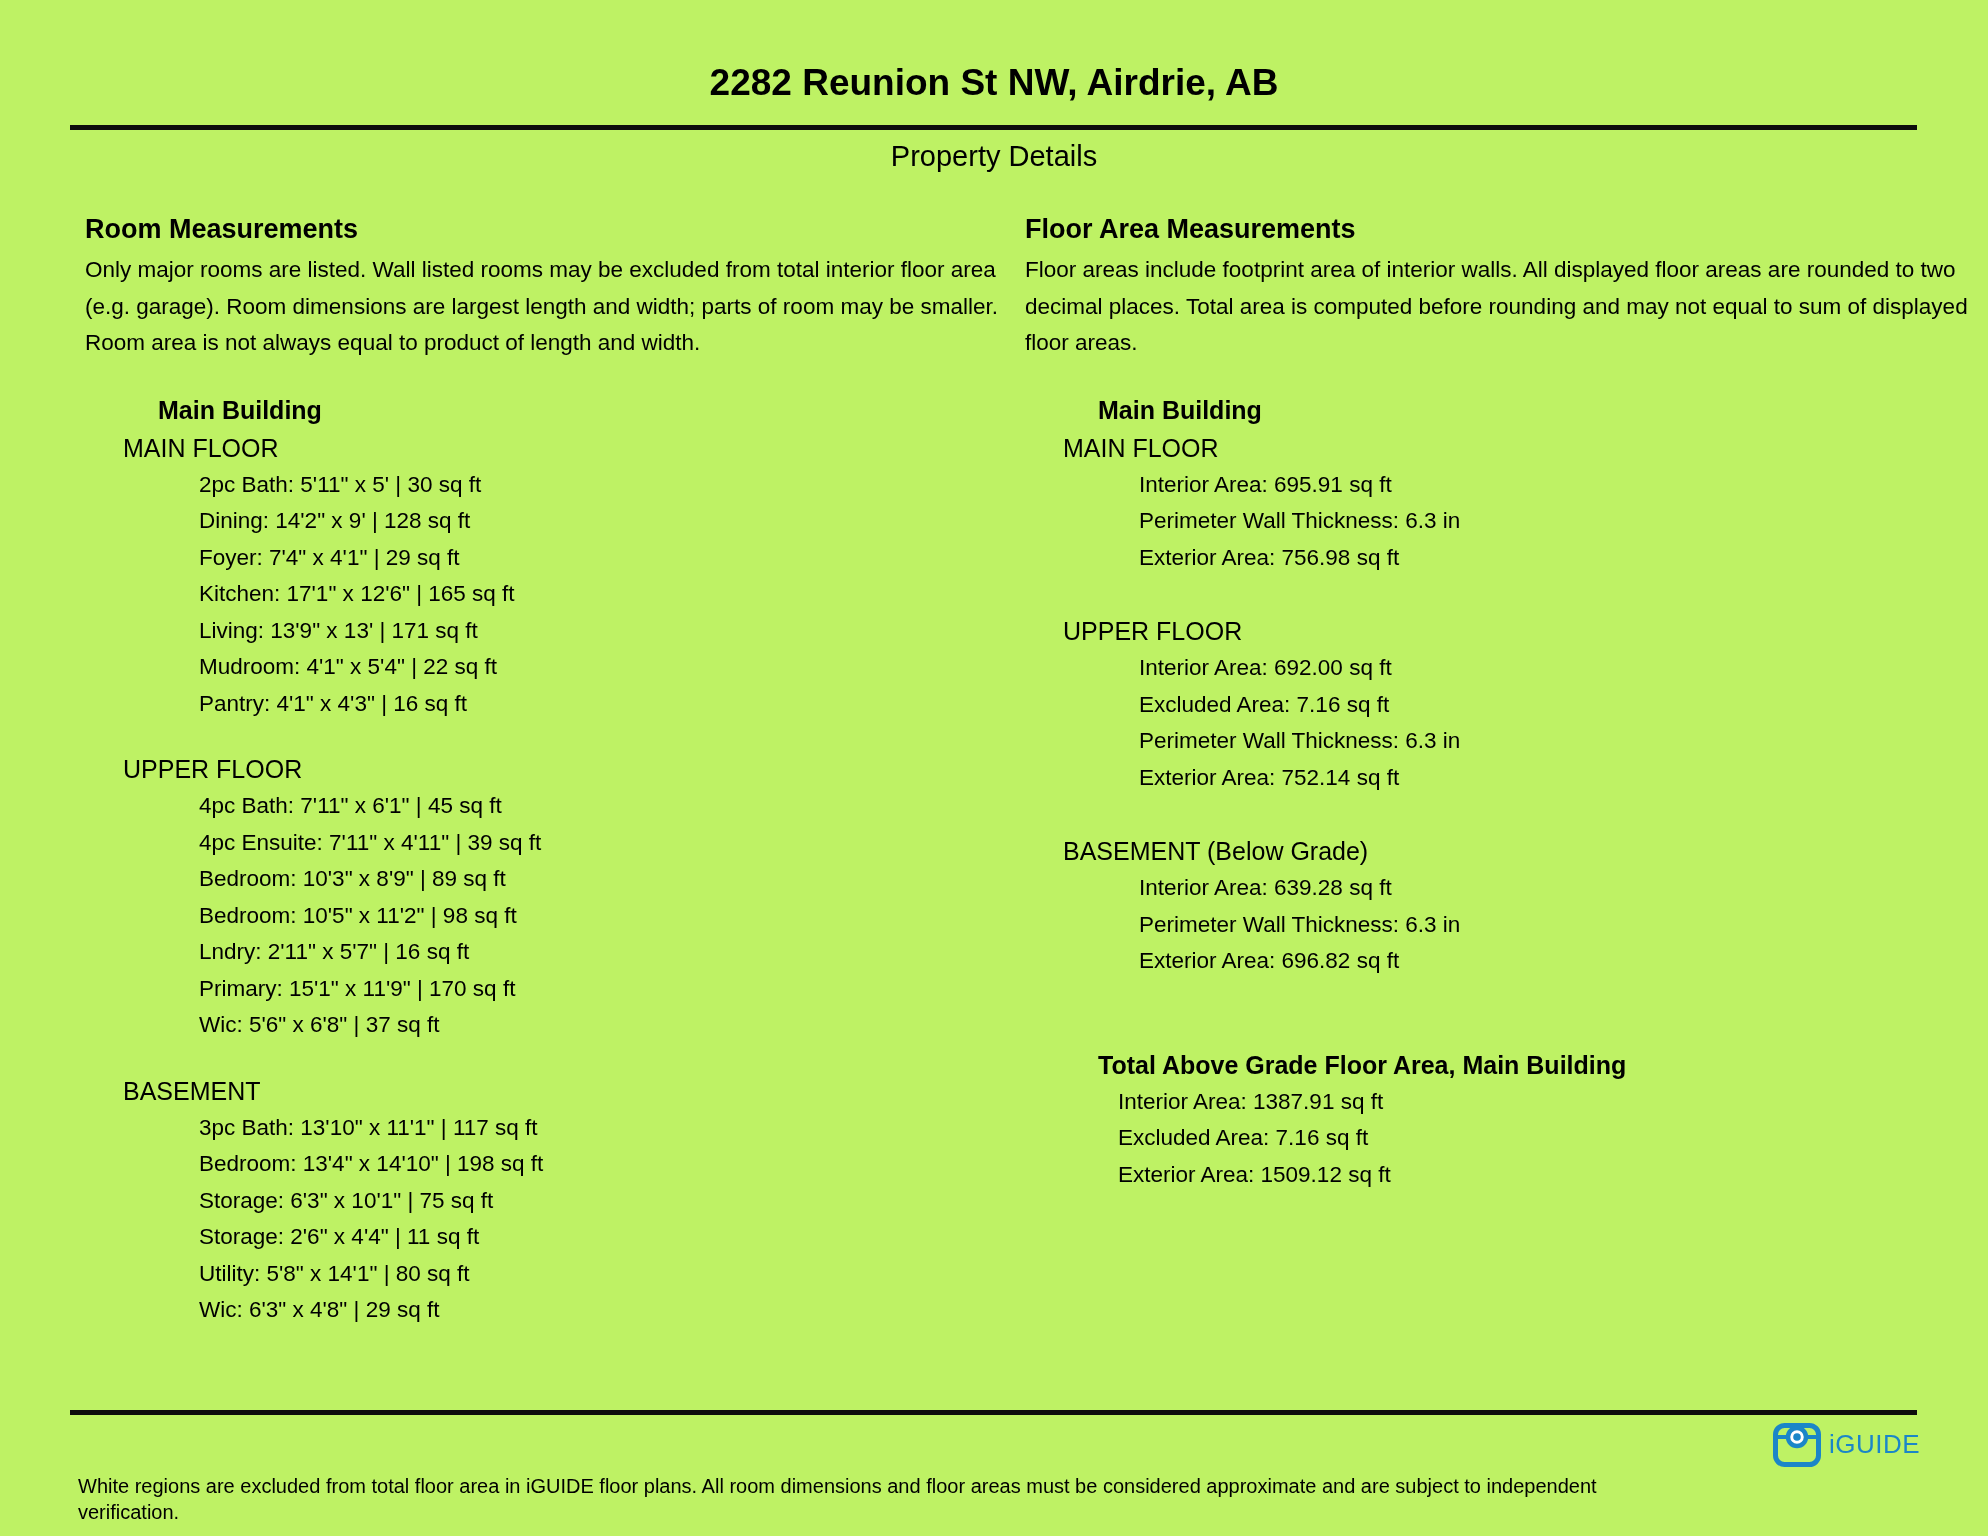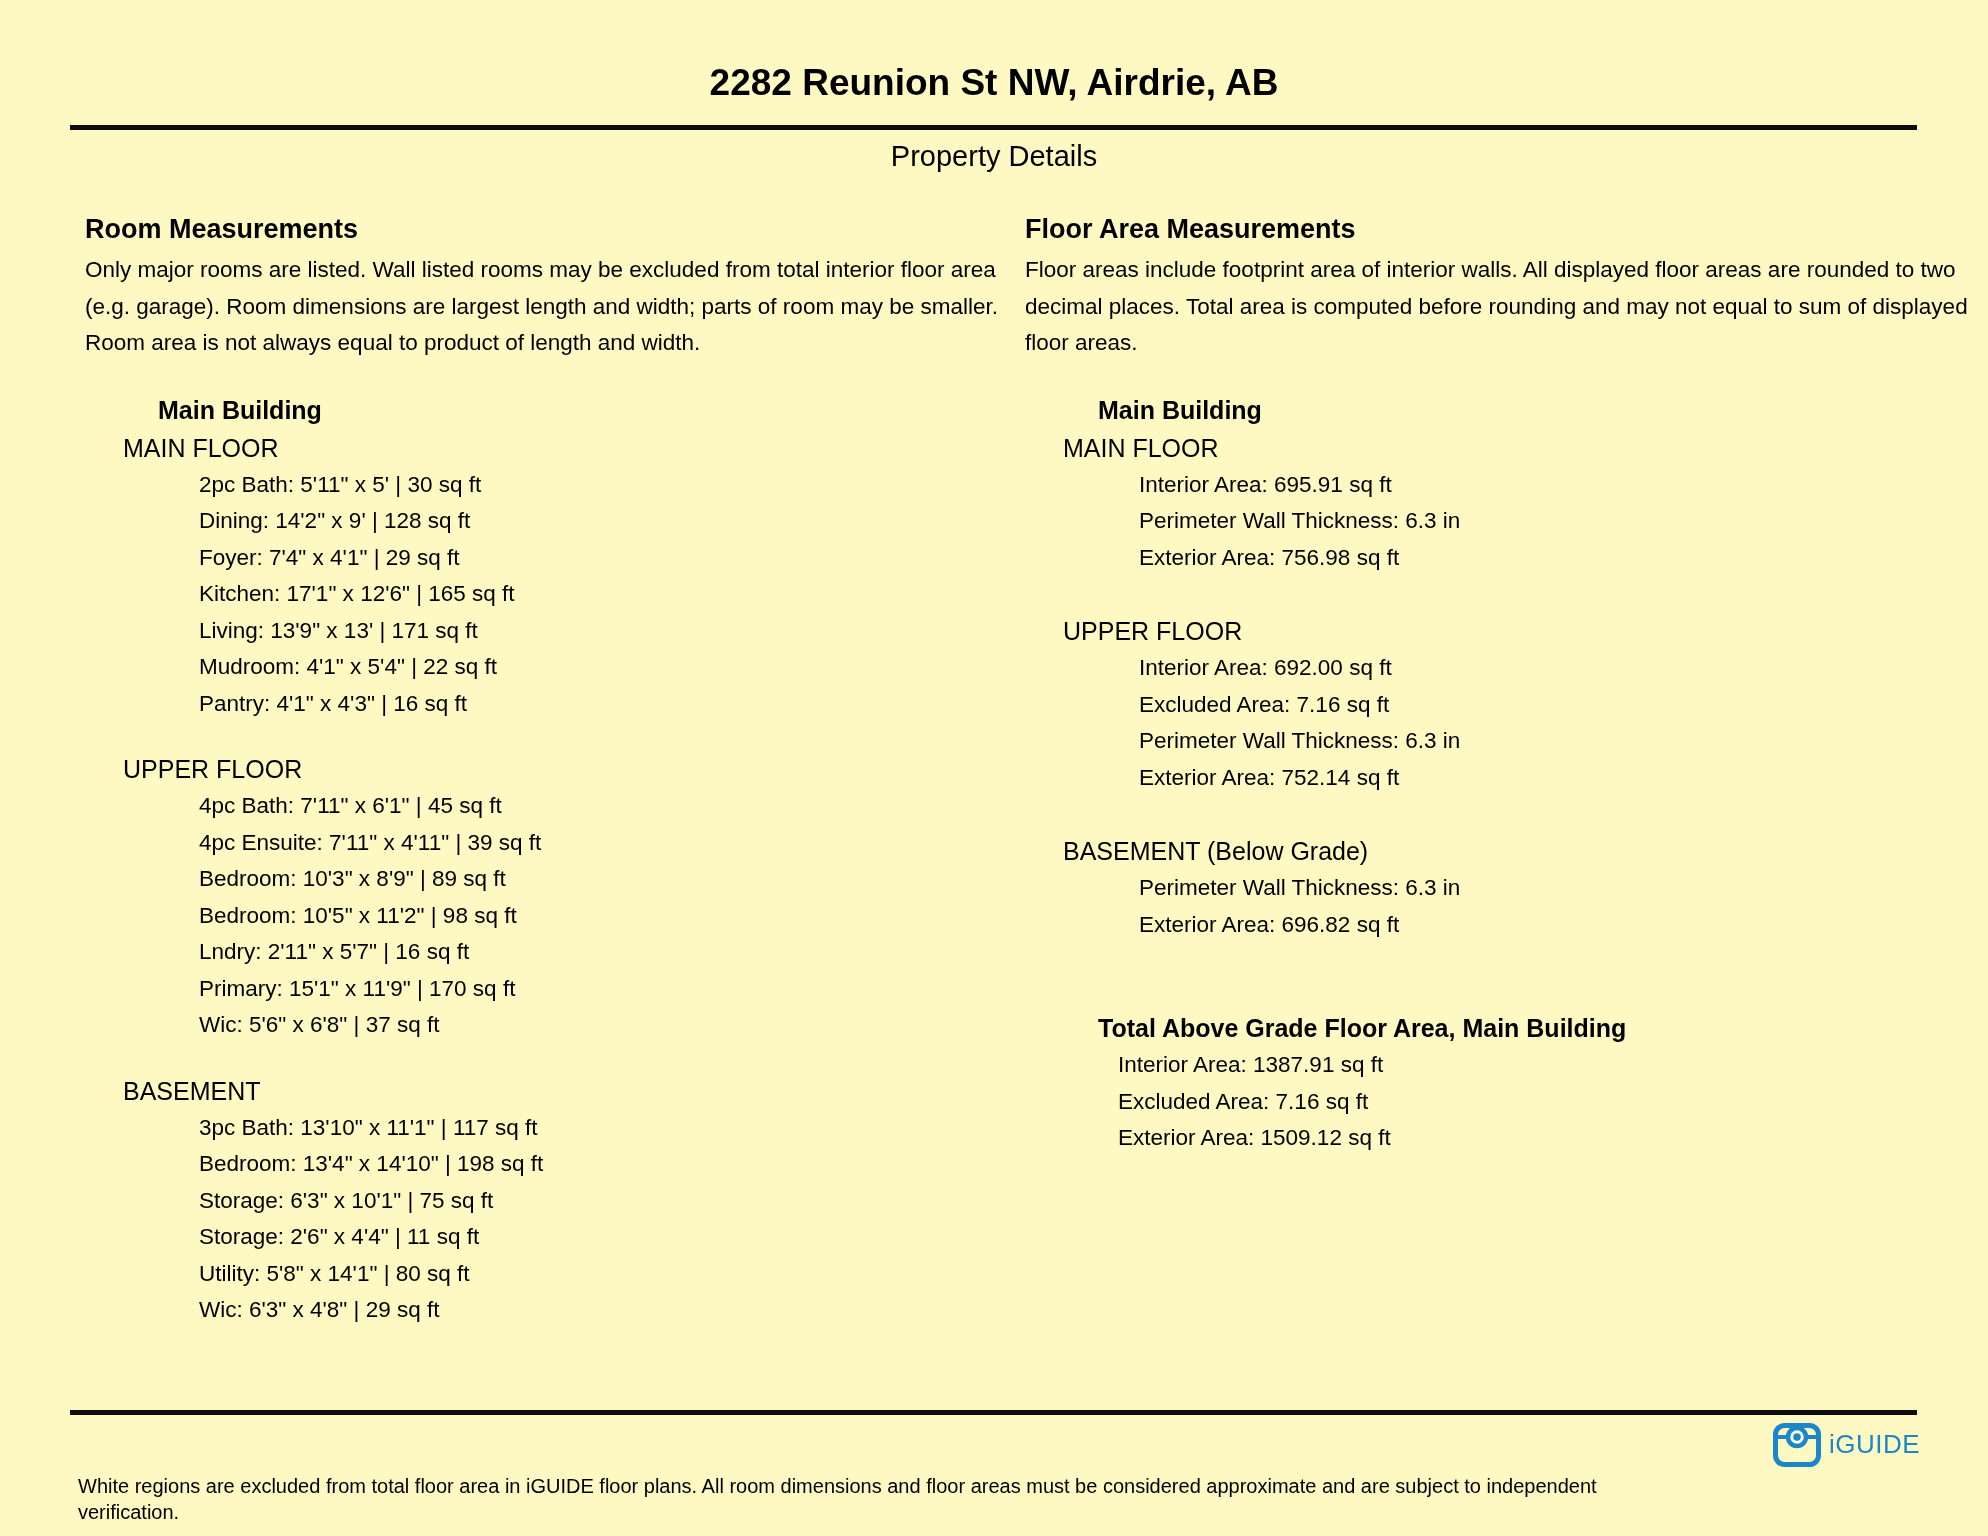--- a/index.html
+++ b/index.html
@@ -1,20 +1,20 @@
 <!DOCTYPE html>
 <html><head>
 <meta charset="utf-8">
 <style>
   html, body { margin: 0; padding: 0; background: #e8e8e8; }
   .page {
     position: relative;
     width: 1988px;
     height: 1536px;
-    background: #fef9c3;
+    background: #bef264;
     font-family: "Liberation Sans", sans-serif;
     color: #000;
     overflow: hidden;
   }
 
   
   .title {
     position: absolute;
     top: 62px; left: 0; right: 0;
     text-align: center;
@@ -187,20 +187,21 @@
           </div>
           <div class="floor">
             <div class="floor-name">UPPER FLOOR</div>
             <div class="item-line">Interior Area: 692.00 sq ft</div>
             <div class="item-line">Excluded Area: 7.16 sq ft</div>
             <div class="item-line">Perimeter Wall Thickness: 6.3 in</div>
             <div class="item-line">Exterior Area: 752.14 sq ft</div>
           </div>
           <div class="floor">
             <div class="floor-name">BASEMENT (Below Grade)</div>
+            <div class="item-line">Interior Area: 639.28 sq ft</div>
             <div class="item-line">Perimeter Wall Thickness: 6.3 in</div>
             <div class="item-line">Exterior Area: 696.82 sq ft</div>
           </div>
         </div>
     </div>
     <div class="total-block">
       <div class="total-heading">Total Above Grade Floor Area, Main Building</div>
       <div id="fa-total-stats">
           <div class="total-line">Interior Area: 1387.91 sq ft</div>
           <div class="total-line">Excluded Area: 7.16 sq ft</div>

